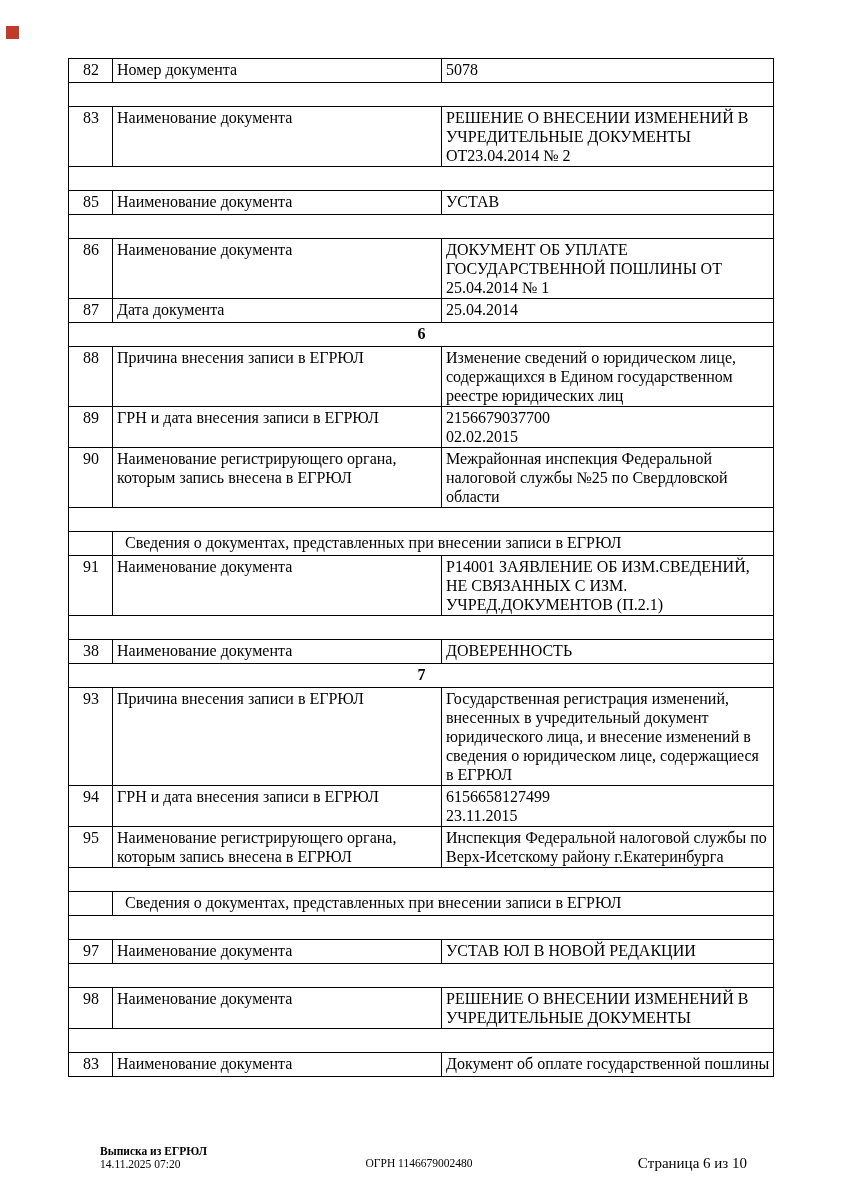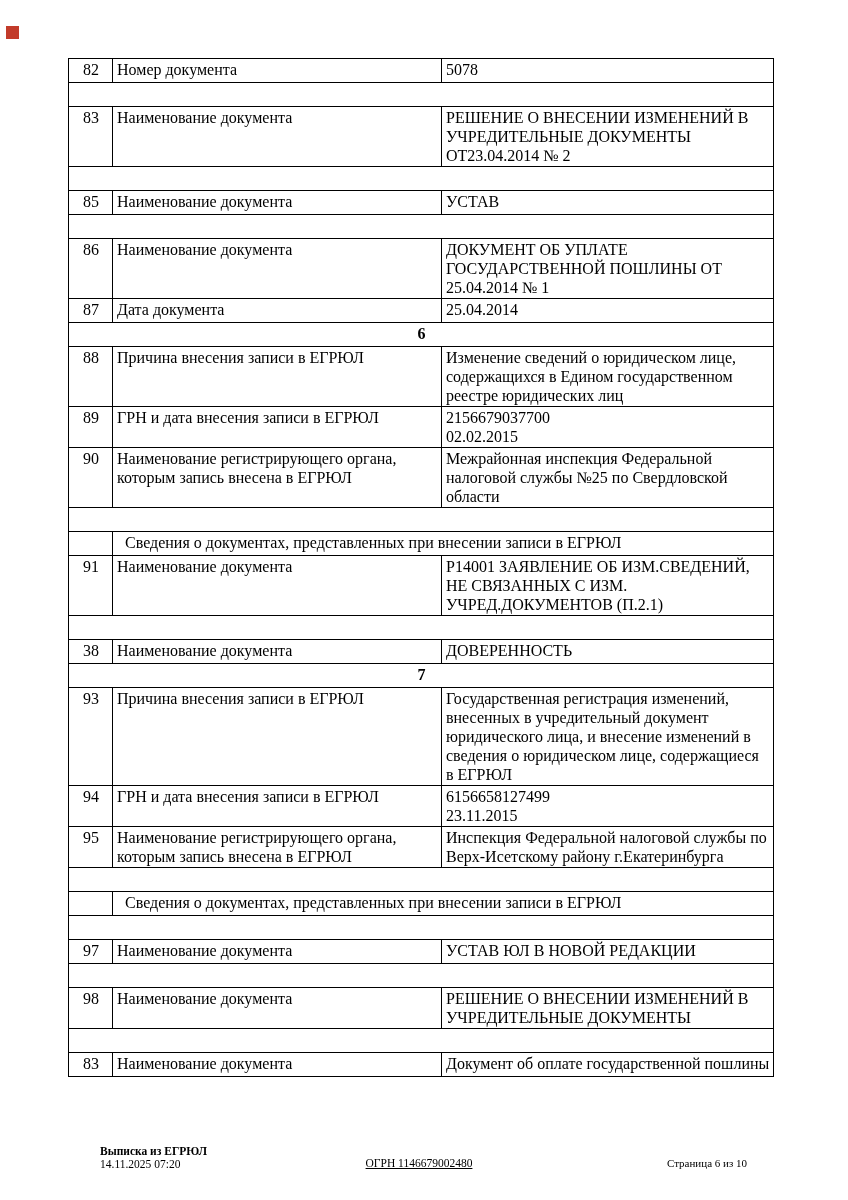--- a/index.html
+++ b/index.html
@@ -72,27 +72,26 @@
     font-weight: bold;
   }
   .footer-center {
     position: absolute;
     left: 0;
     top: 1157px;
     width: 838px;
     text-align: center;
     font-size: 11.5px;
     line-height: 13px;
-    text-decoration: underline;
   }
   .footer-right {
     position: absolute;
     right: 101px;
     top: 1157px;
-    font-size: 11px;
+    font-size: 15px;
     line-height: 13px;
   }
 </style>
 </head>
 <body>
 
 <div class="corner-marker" style="background: rgb(194, 59, 42);"></div>
 
 <div class="table-wrap">
   <table class="egrul">

